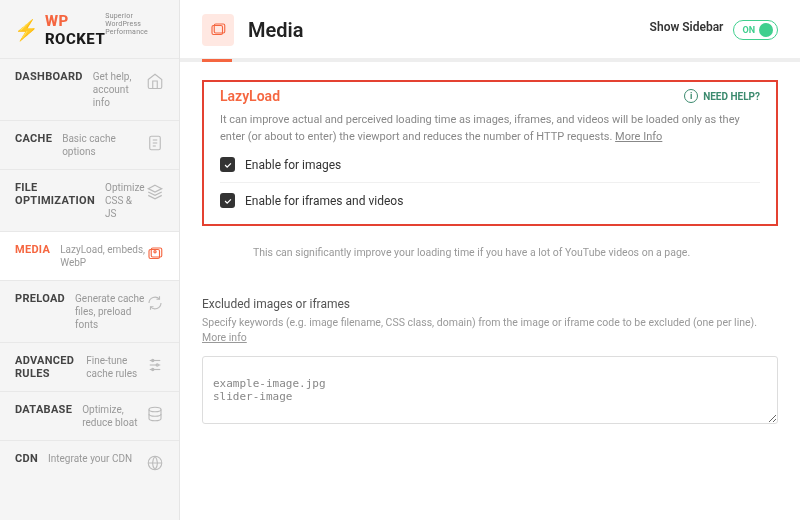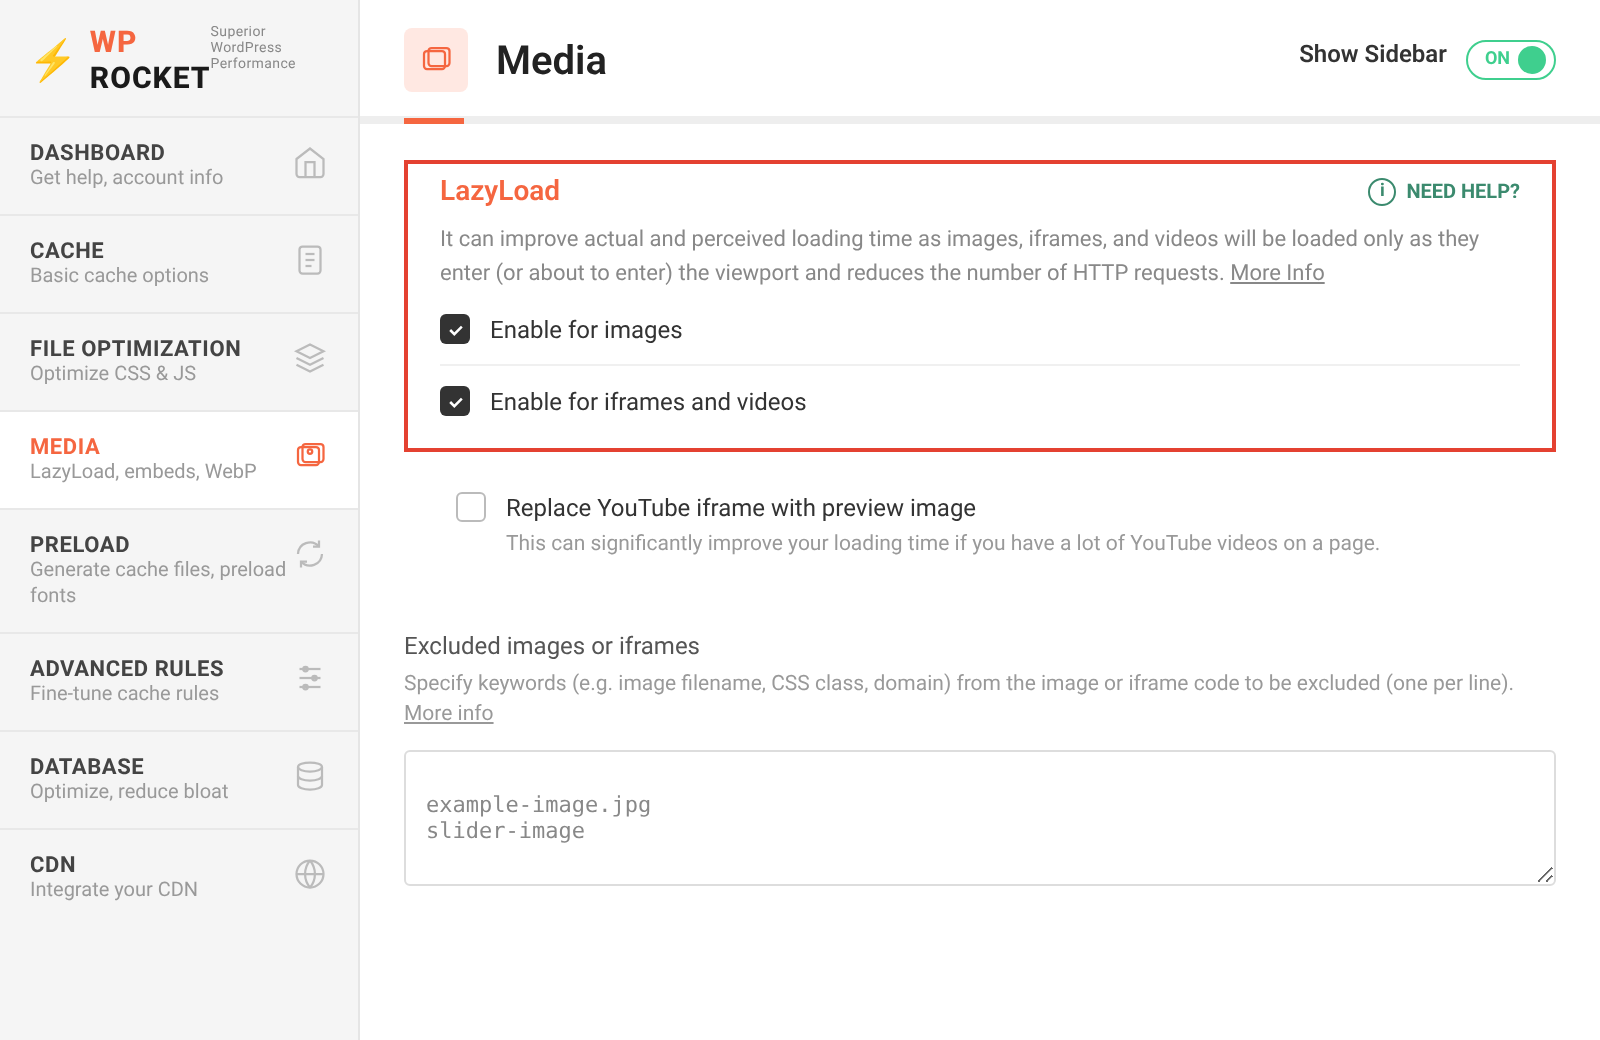--- a/index.html
+++ b/index.html
@@ -8,21 +8,21 @@
 .sidebar{width:180px;background:#f5f5f5;border-right:1px solid #e5e5e5;display:flex;flex-direction:column}
 .logo{padding:12px 14px 10px;display:flex;align-items:center;gap:6px}
 .logo-mark{color:#f56640;font-size:20px;font-weight:900}
 .logo-text{display:flex;flex-direction:row}
 .logo-main{font-size:15px;font-weight:800;letter-spacing:0.5px;color:#1a1a1a}
 .logo-wp{color:#f56640}
 .logo-sub{font-size:7px;color:#888;letter-spacing:0.2px}
 .nav{flex:1;overflow:auto}
 .nav-item{padding:11px 15px 11px 15px;border-top:1px solid #e8e8e8;display:flex;align-items:flex-start;justify-content:space-between;cursor:pointer;background:#f5f5f5}
 .nav-item.active{background:#fff}
-.nav-item-text{display:flex;flex-direction:column;gap:0}
+.nav-item-text{display:flex;flex-direction:row;gap:10px}
 .nav-title{font-size:11px;font-weight:700;letter-spacing:0.3px;color:#444}
 .nav-item.active .nav-title{color:#f56640}
 .nav-desc{font-size:10px;color:#999;line-height:1.3}
 .nav-icon{width:18px;height:18px;color:#bbb;flex-shrink:0;margin-top:2px}
 .nav-item.active .nav-icon{color:#f56640}
 .main{flex:1;display:flex;flex-direction:column;overflow:hidden}
 .header{display:flex;align-items:center;justify-content:space-between;padding:14px 22px 12px;border-bottom:1px solid #eee}
 .header-left{display:flex;align-items:center;gap:14px}
 .header-icon-box{width:32px;height:32px;background:#ffe8e2;border-radius:4px;display:flex;align-items:center;justify-content:center;color:#f56640}
 .header-title{font-size:20px;font-weight:600;color:#222}
@@ -211,24 +211,20 @@
           <div class="chk on">
               <svg viewBox="0 0 24 24" fill="none" stroke="currentColor" stroke-width="3">
                 <polyline points="5 12 10 17 19 8"></polyline>
               </svg>
             </div>
           <span class="opt-label">Enable for iframes and videos</span>
         </div>
       </div>
 
       <div class="subopt">
-        <div class="subopt-row">
-          <div class="chk off"></div>
-          <span class="opt-label">Replace YouTube iframe with preview image</span>
-        </div>
         <div class="subopt-desc">This can significantly improve your loading time if you have a lot of YouTube videos on a page.</div>
       </div>
 
       <div class="excluded">
         <div class="excluded-title">Excluded images or iframes</div>
         <div class="excluded-desc">
           <span>Specify keywords (e.g. image filename, CSS class, domain) from the image or iframe code to be excluded (one per line). </span><br><a>More info</a>
         </div>
         <textarea style="">example-image.jpg
 slider-image</textarea>

